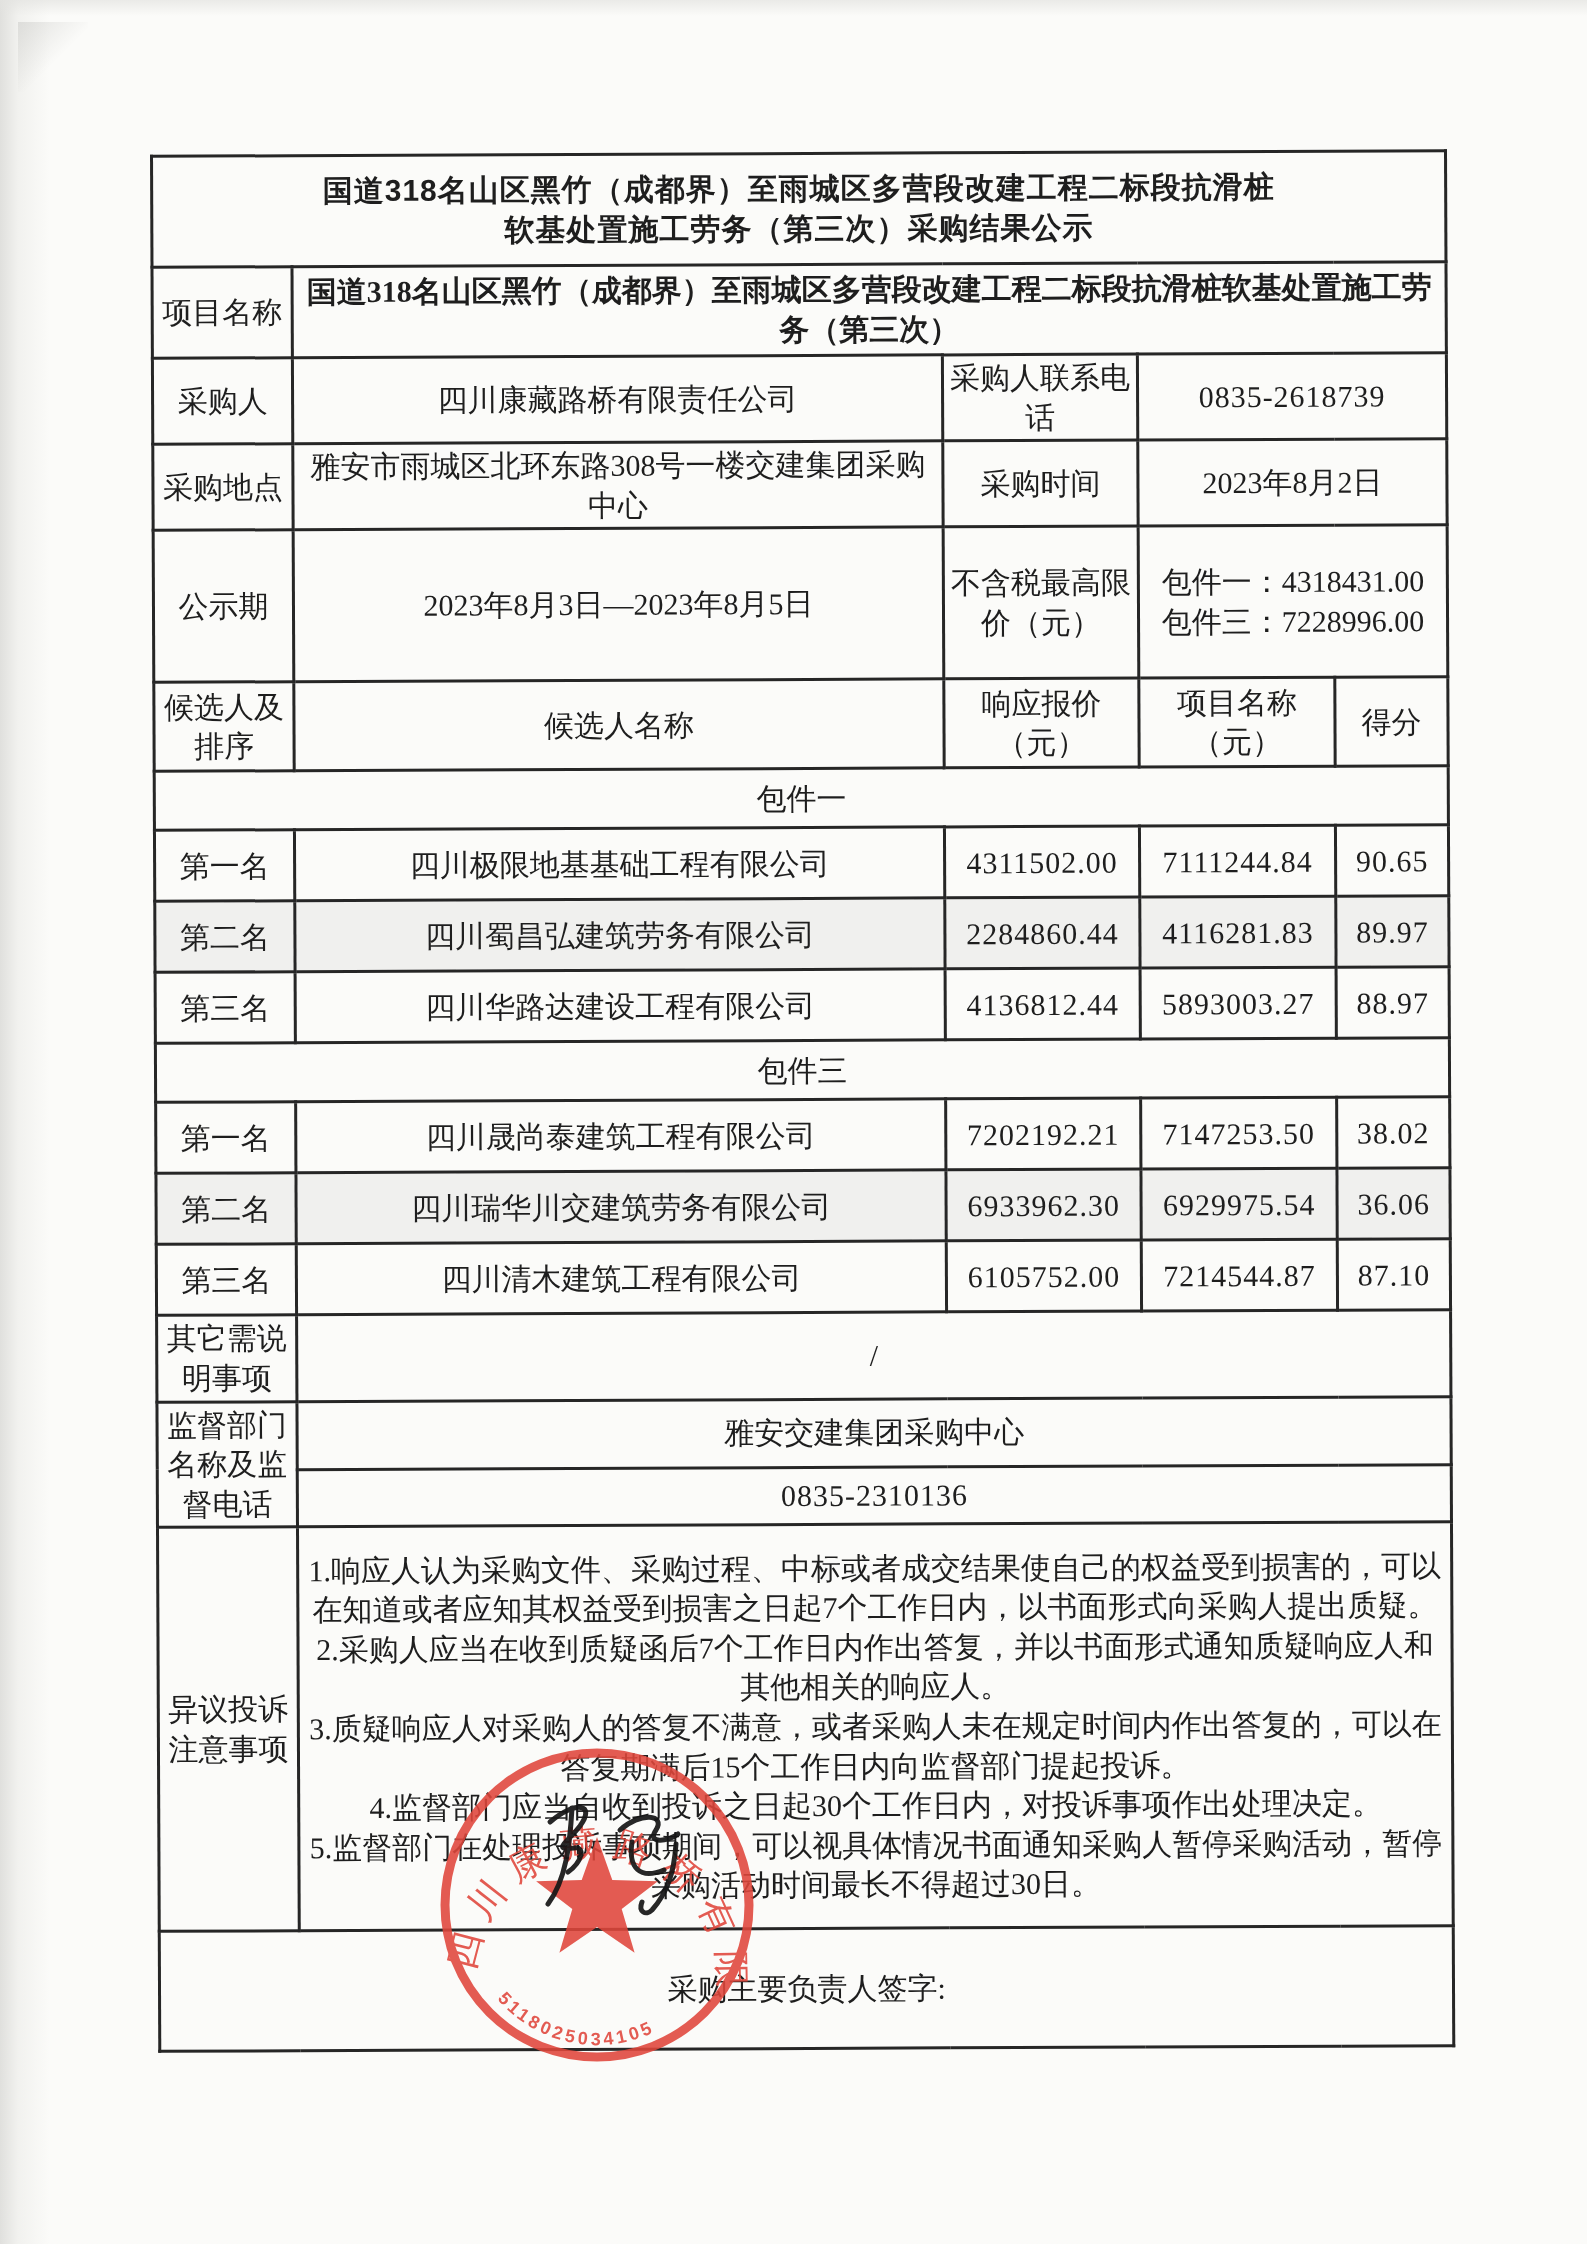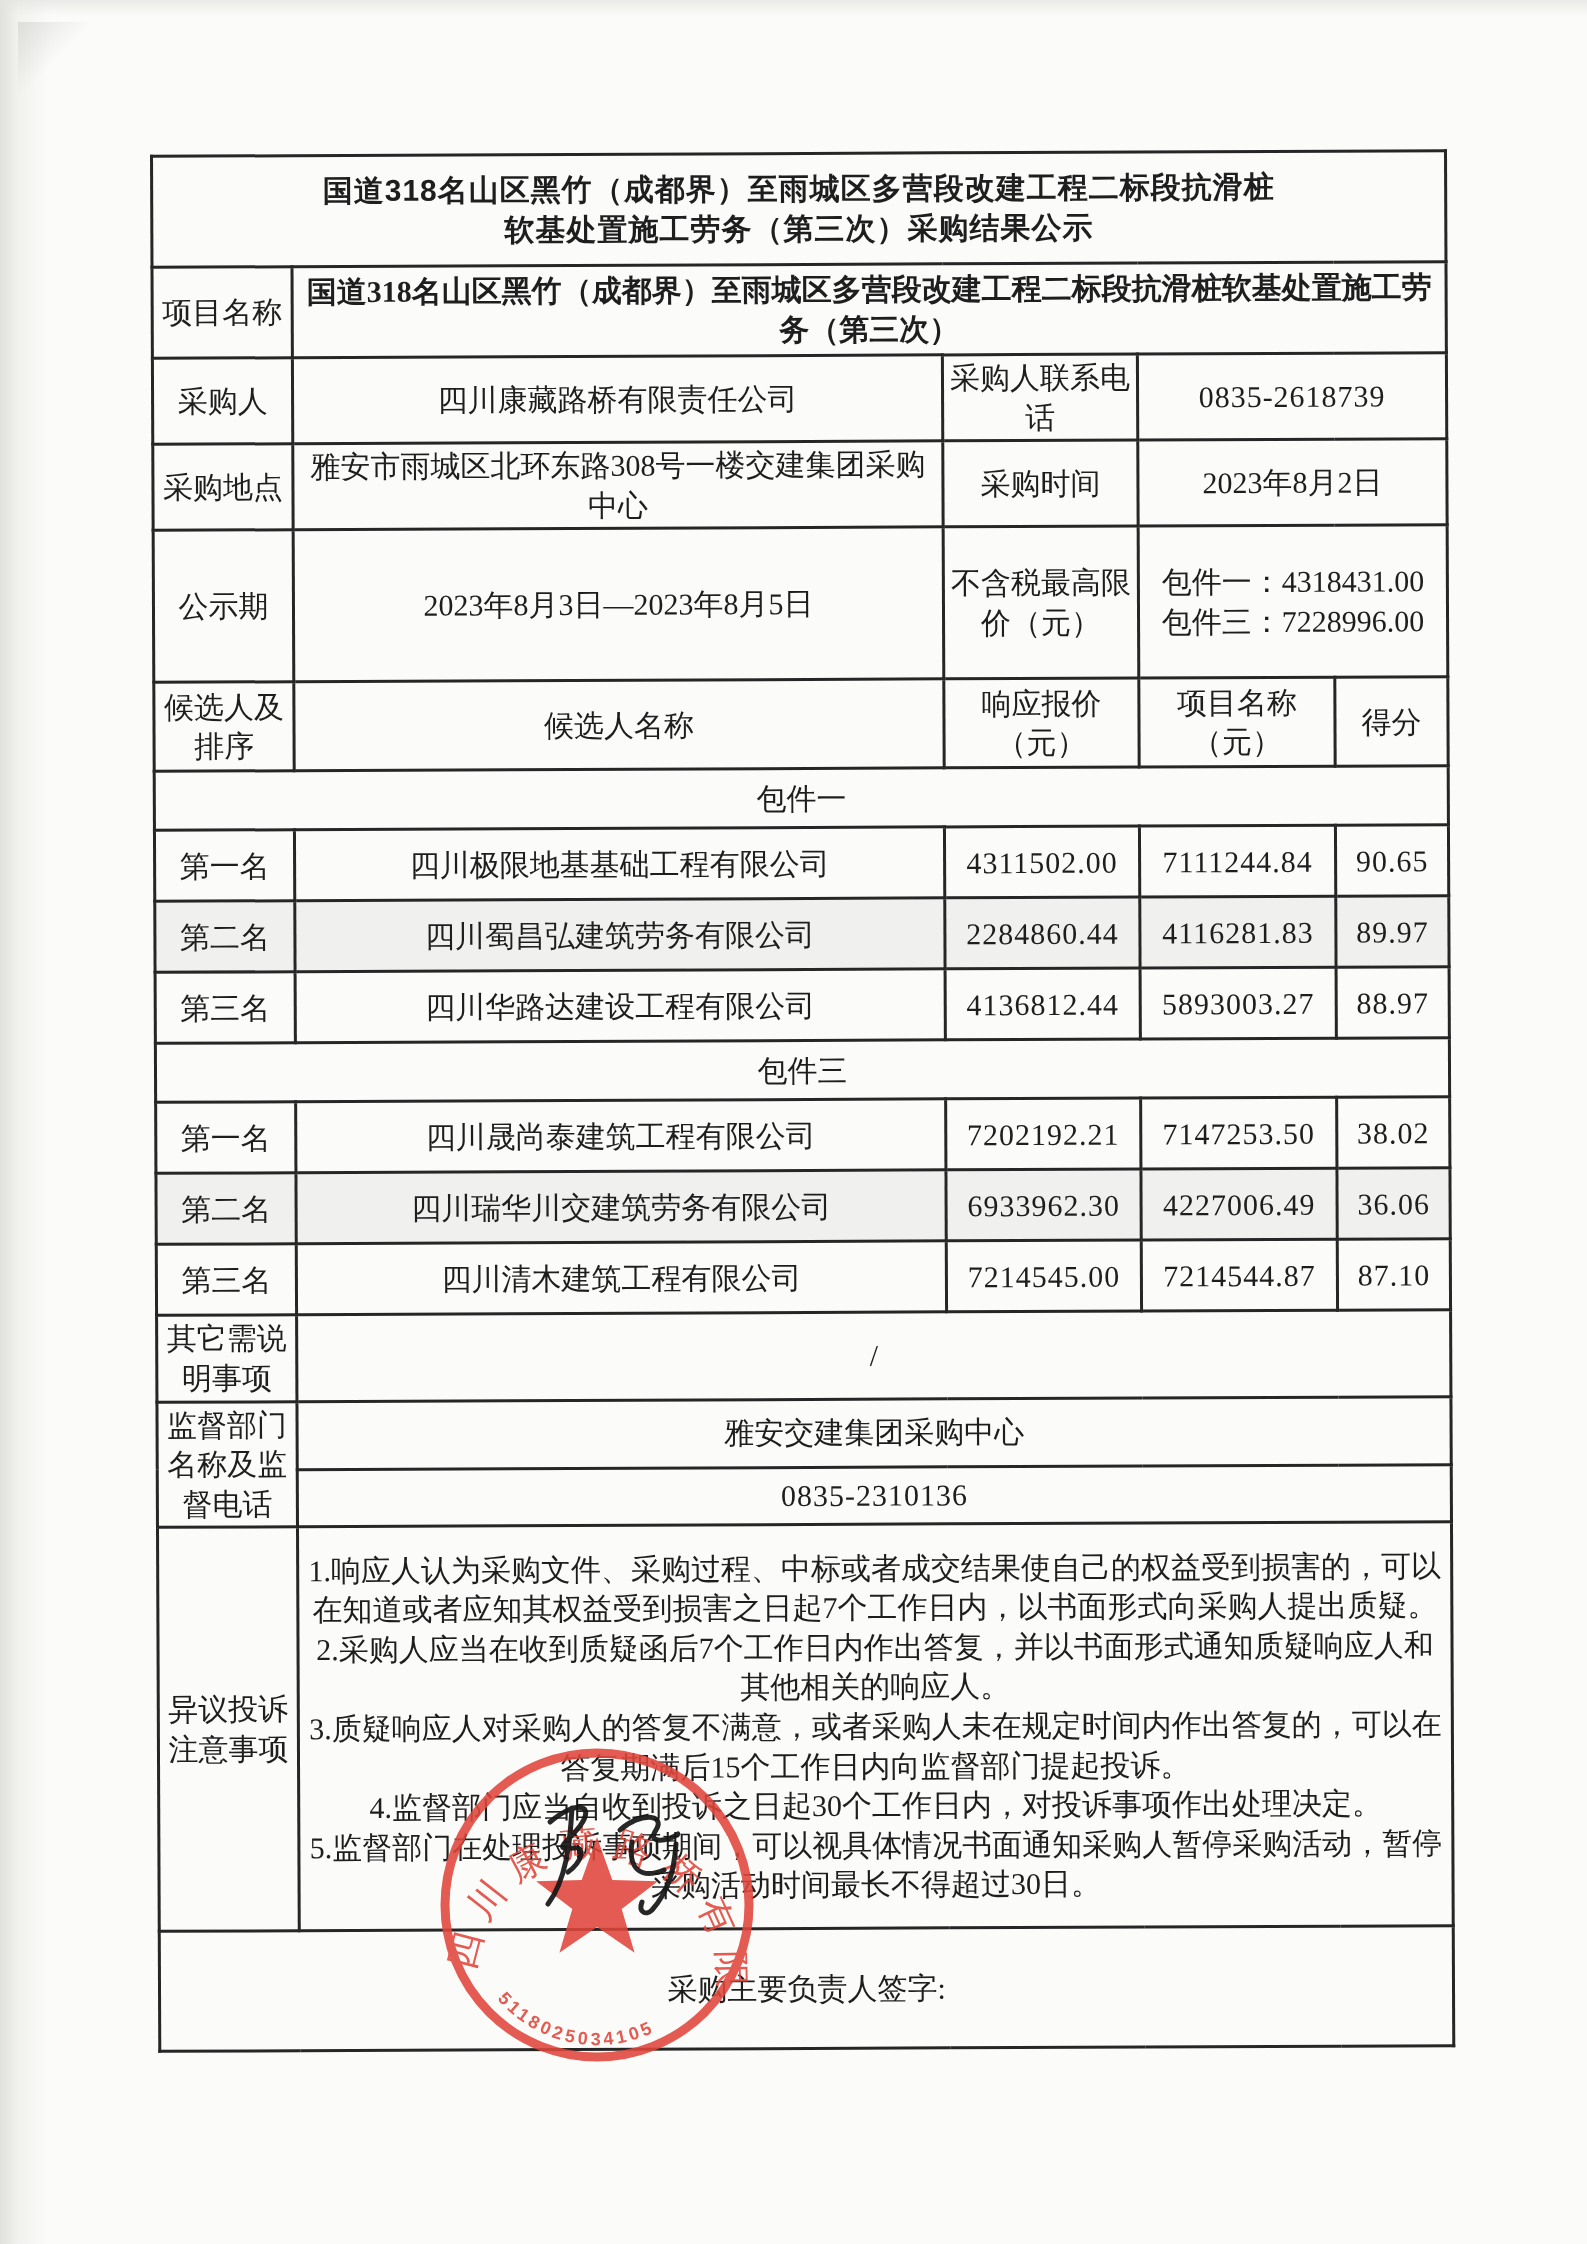--- a/index.html
+++ b/index.html
@@ -142,27 +142,27 @@
     <td>第一名</td>
     <td>四川晟尚泰建筑工程有限公司</td>
     <td class="num">7202192.21</td>
     <td class="num">7147253.50</td>
     <td class="num">38.02</td>
   </tr>
   <tr class="r-cand shaded">
     <td>第二名</td>
     <td>四川瑞华川交建筑劳务有限公司</td>
     <td class="num">6933962.30</td>
-    <td class="num">4227006.49</td>
+    <td class="num">6929975.54</td>
     <td class="num">36.06</td>
   </tr>
   <tr class="r-cand">
     <td>第三名</td>
     <td>四川清木建筑工程有限公司</td>
-    <td class="num">7214545.00</td>
+    <td class="num">6105752.00</td>
     <td class="num">7214544.87</td>
     <td class="num">87.10</td>
   </tr>
 
   <tr class="r-other">
     <td>其它需说明事项</td>
     <td colspan="4">/</td>
   </tr>
 
   <tr class="r-supname">

